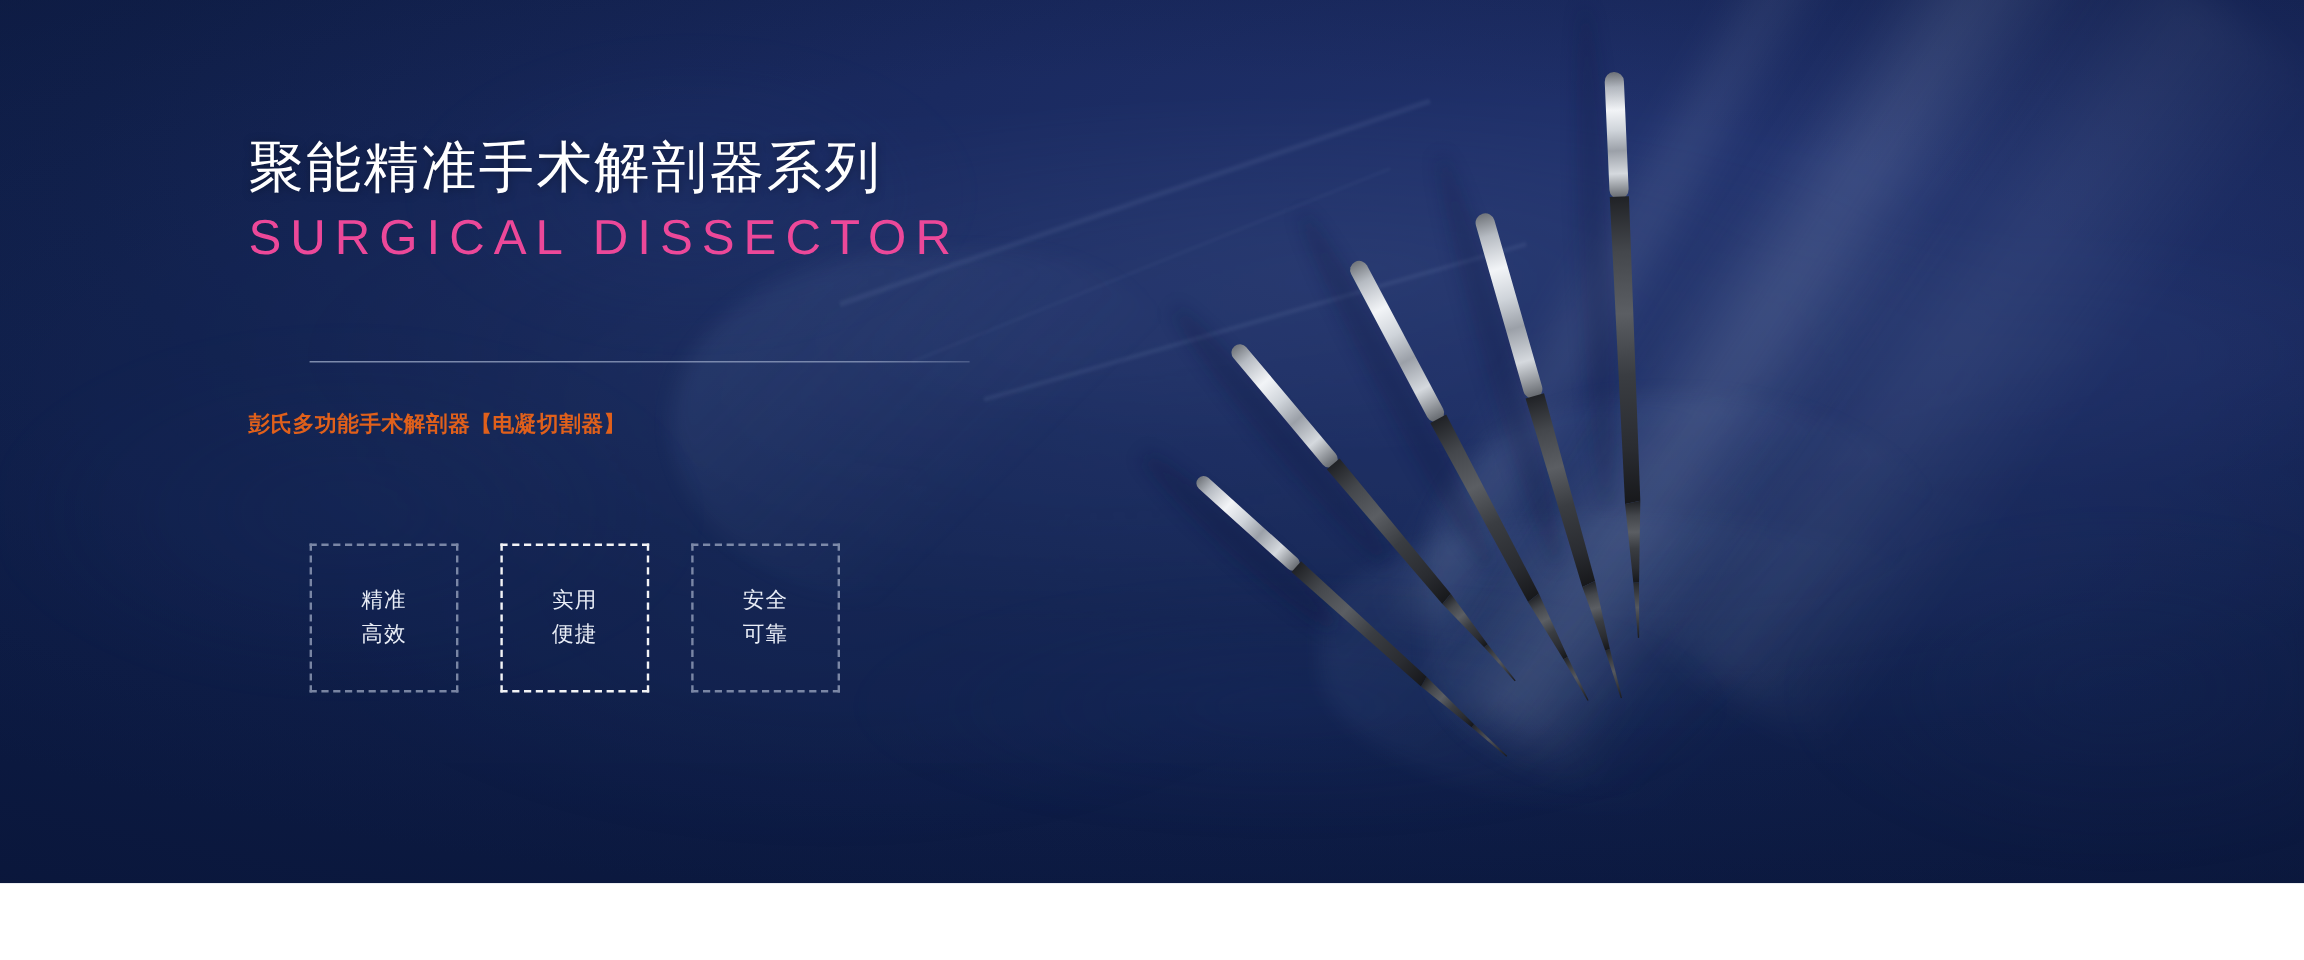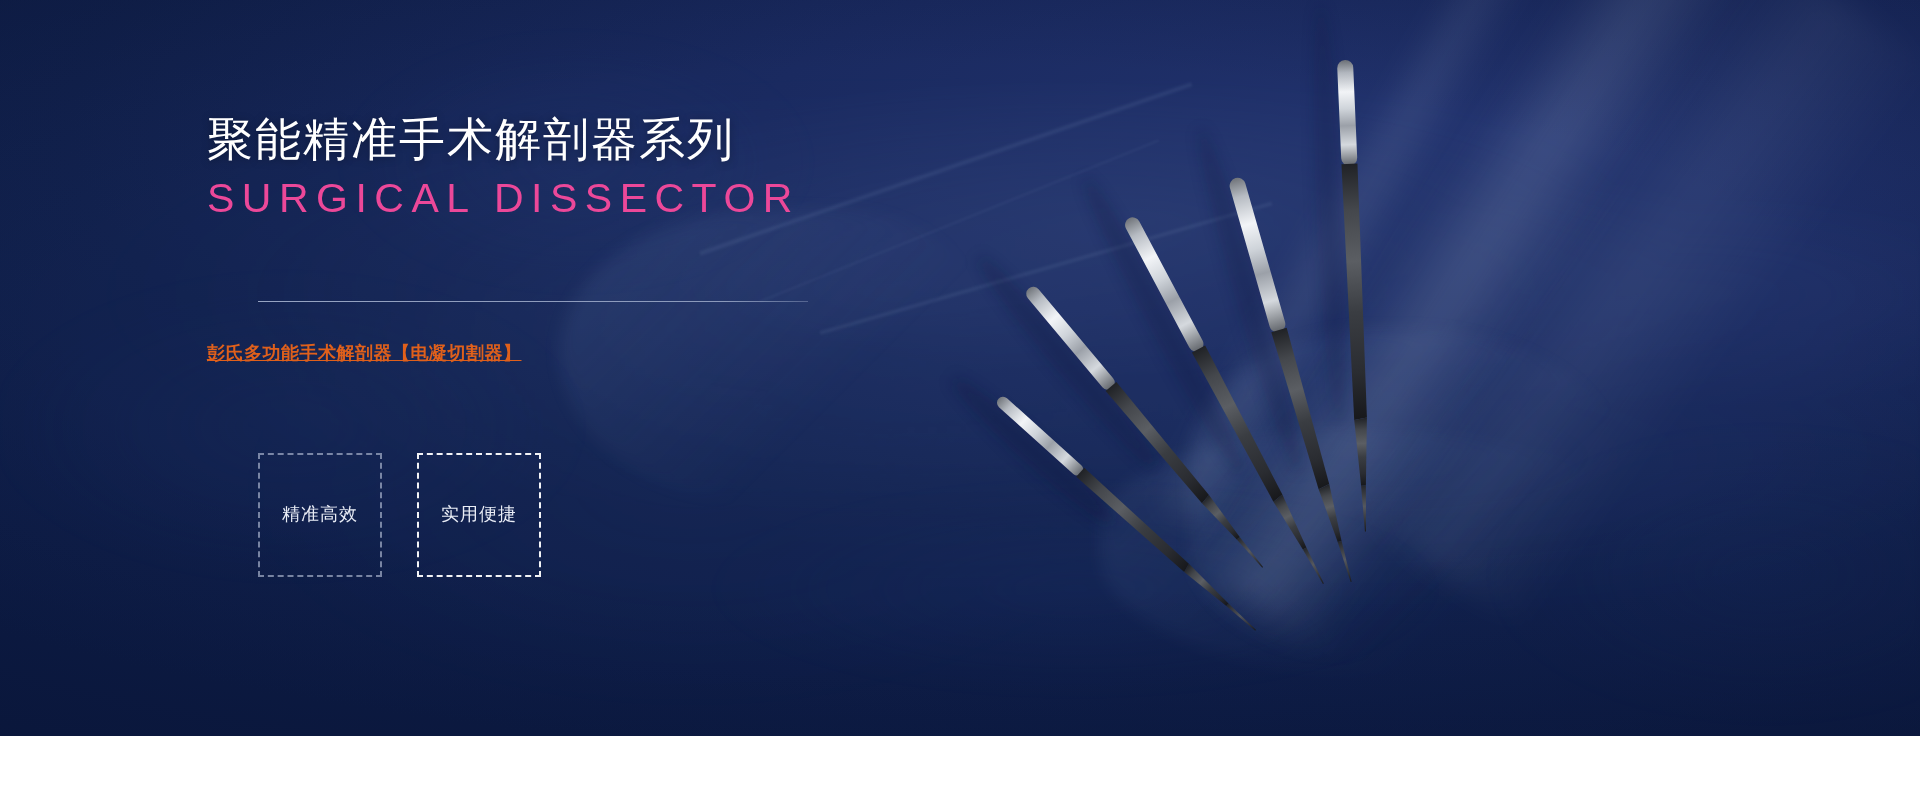--- a/index.html
+++ b/index.html
@@ -81,28 +81,27 @@
     letter-spacing:7.5px;white-space:nowrap;line-height:1.1;
   }
   .divider{
     position:absolute;left:258px;top:301px;width:550px;height:1px;
     background:linear-gradient(90deg, rgba(173,186,214,.85), rgba(173,186,214,.75) 85%, rgba(173,186,214,.35));
   }
   .subtitle-or{
     position:absolute;left:207px;top:341px;
     font-size:18px;color:#e0601b;letter-spacing:.5px;white-space:nowrap;
     font-weight:700;
-    text-decoration:underline;
   }
 
   
   .features{position:absolute;left:258px;top:453px;display:flex;gap:35px;}
   .fbox{
     width:120px;height:120px;
-    display:flex;flex-direction:row;align-items:center;justify-content:center;
+    display:flex;flex-direction:column;align-items:center;justify-content:center;
     color:#e9edf6;font-size:18px;line-height:1.55;letter-spacing:1px;
     border:2px dashed rgba(186,196,218,.62);
   }
   .fbox.active{border-color:rgba(255,255,255,.95);text-align:right;}
   .fbox span{display:block;}
 
   
   .tools{position:absolute;left:0;top:0;width:1920px;height:800px;pointer-events:none;}
 </style>
 </head>
@@ -210,15 +209,19 @@
 
   <div class="features">
     <div class="fbox">
       <span>精准</span>
       <span>高效</span>
     </div>
     <div class="fbox active">
       <span>实用</span>
       <span>便捷</span>
     </div>
+    <div class="fbox">
+      <span>安全</span>
+      <span>可靠</span>
+    </div>
   </div>
 
 </div>
 
 </body></html>

